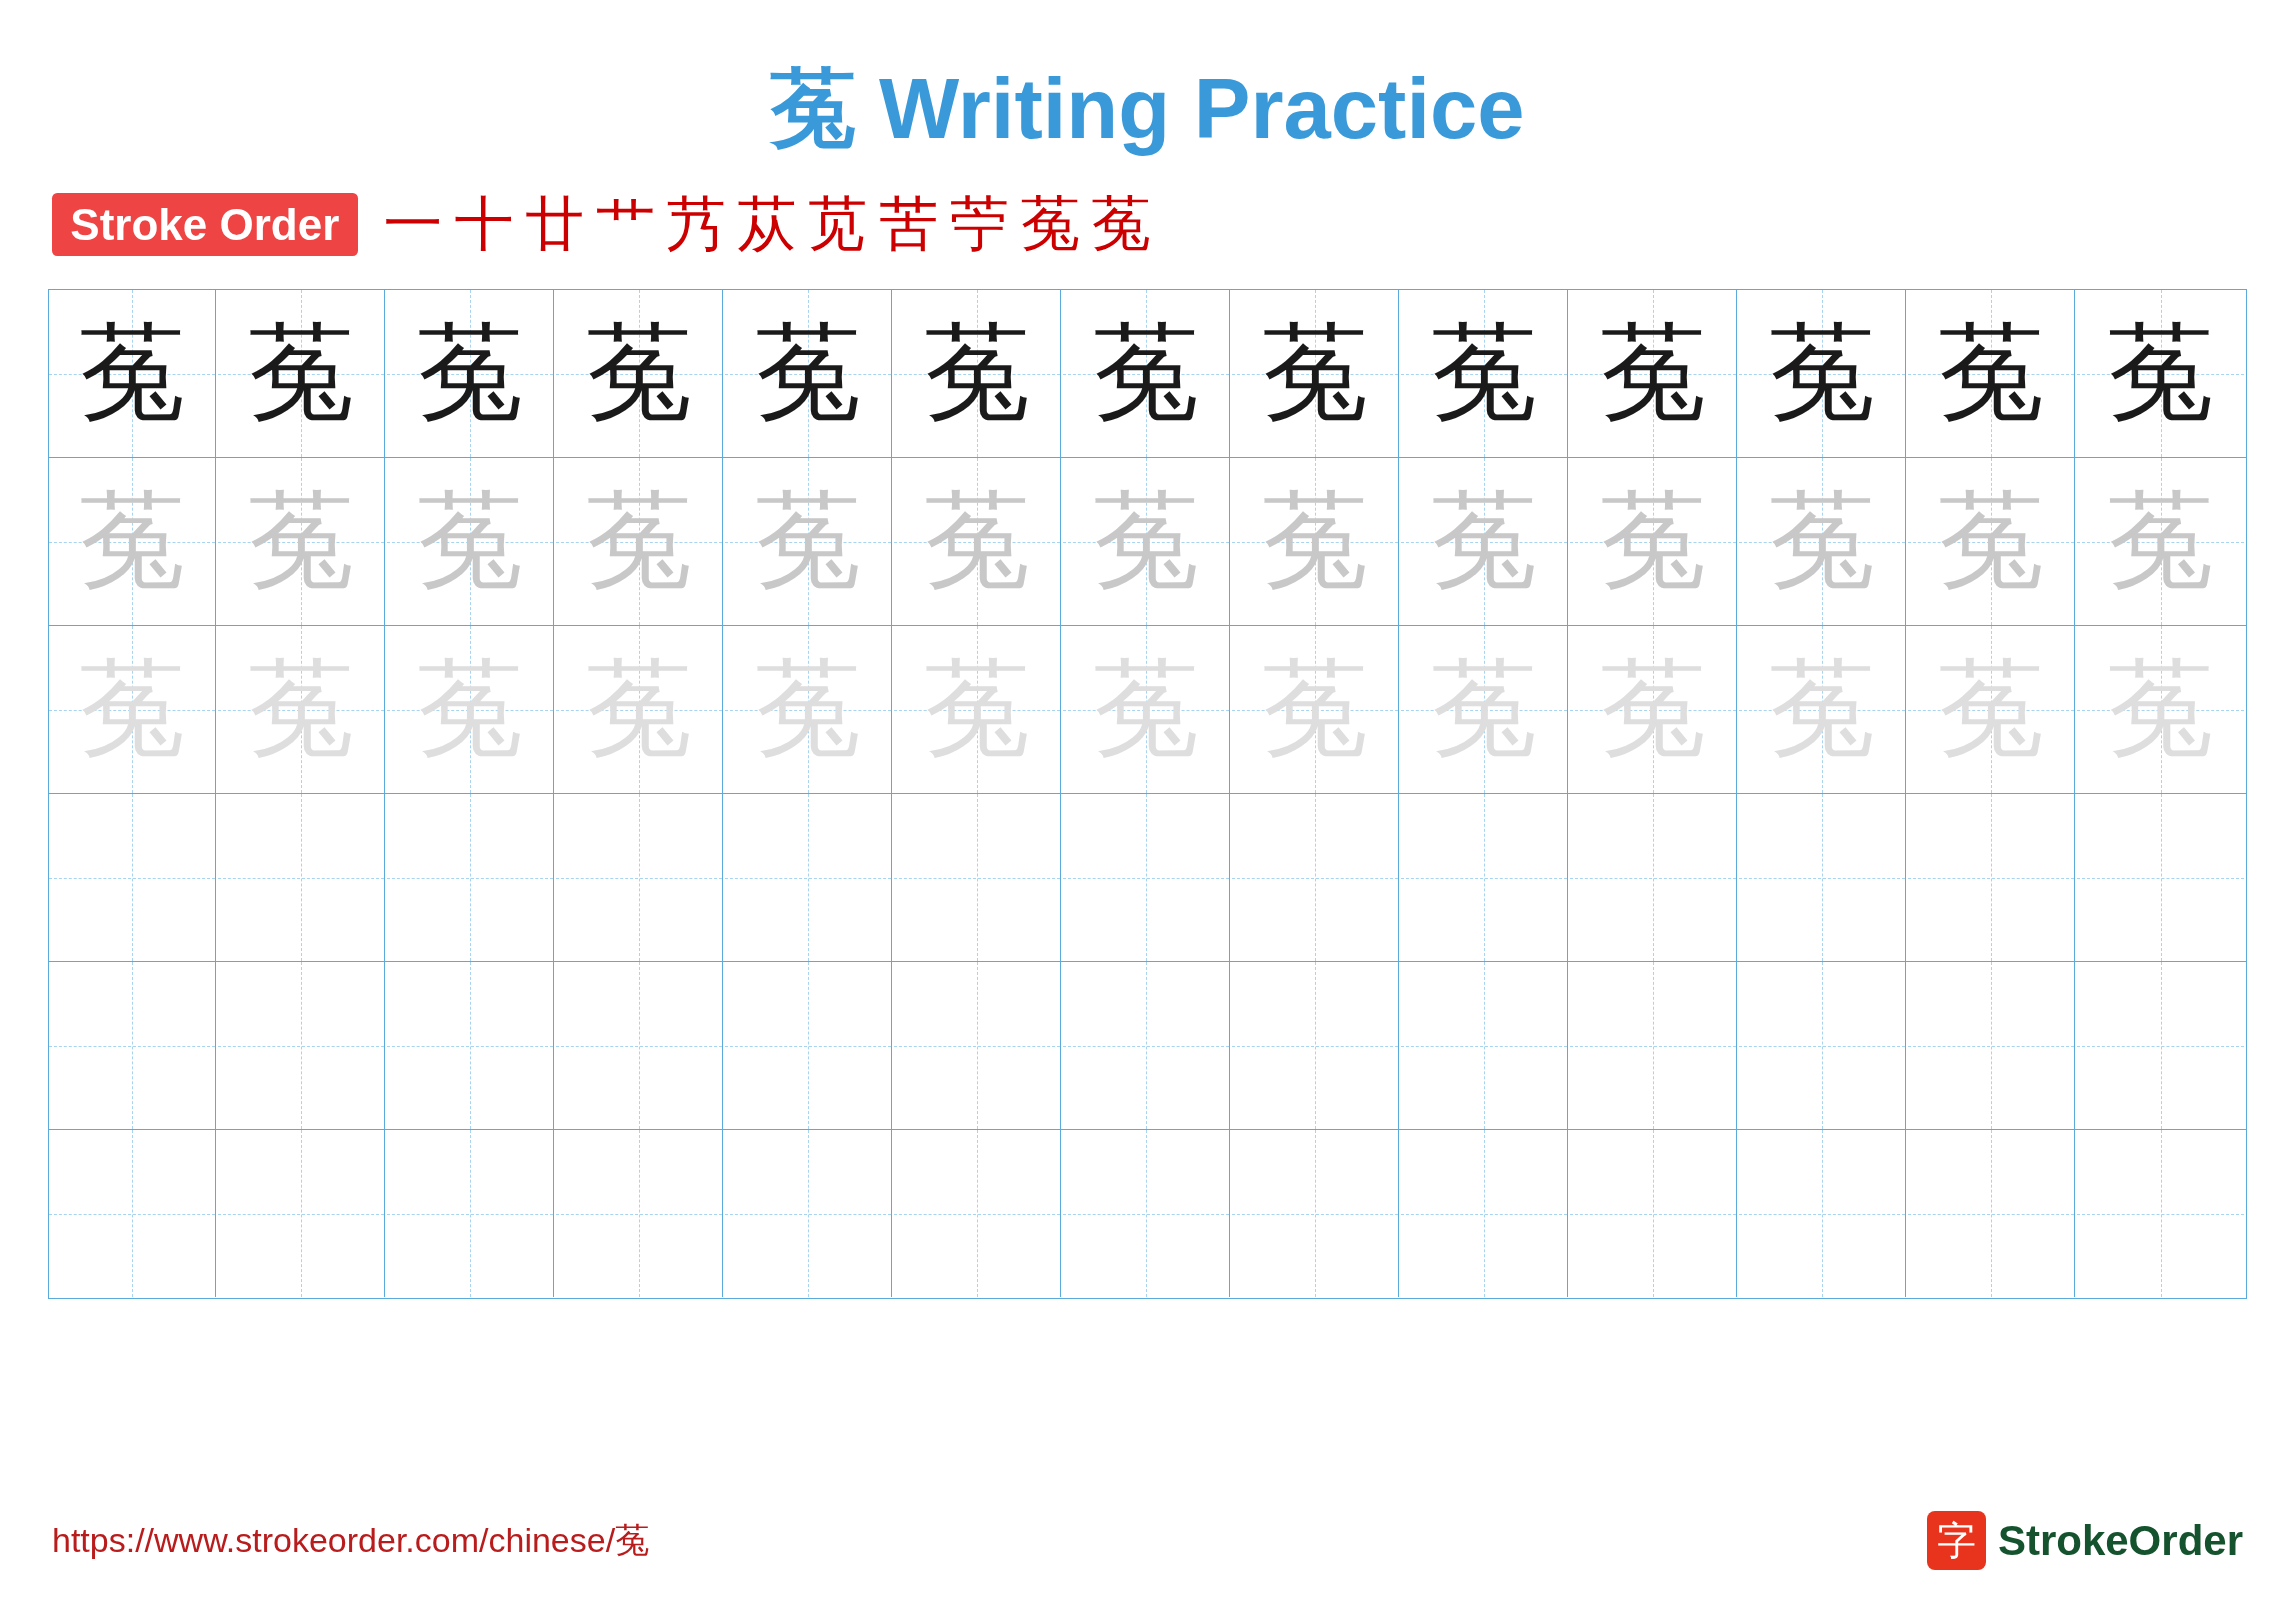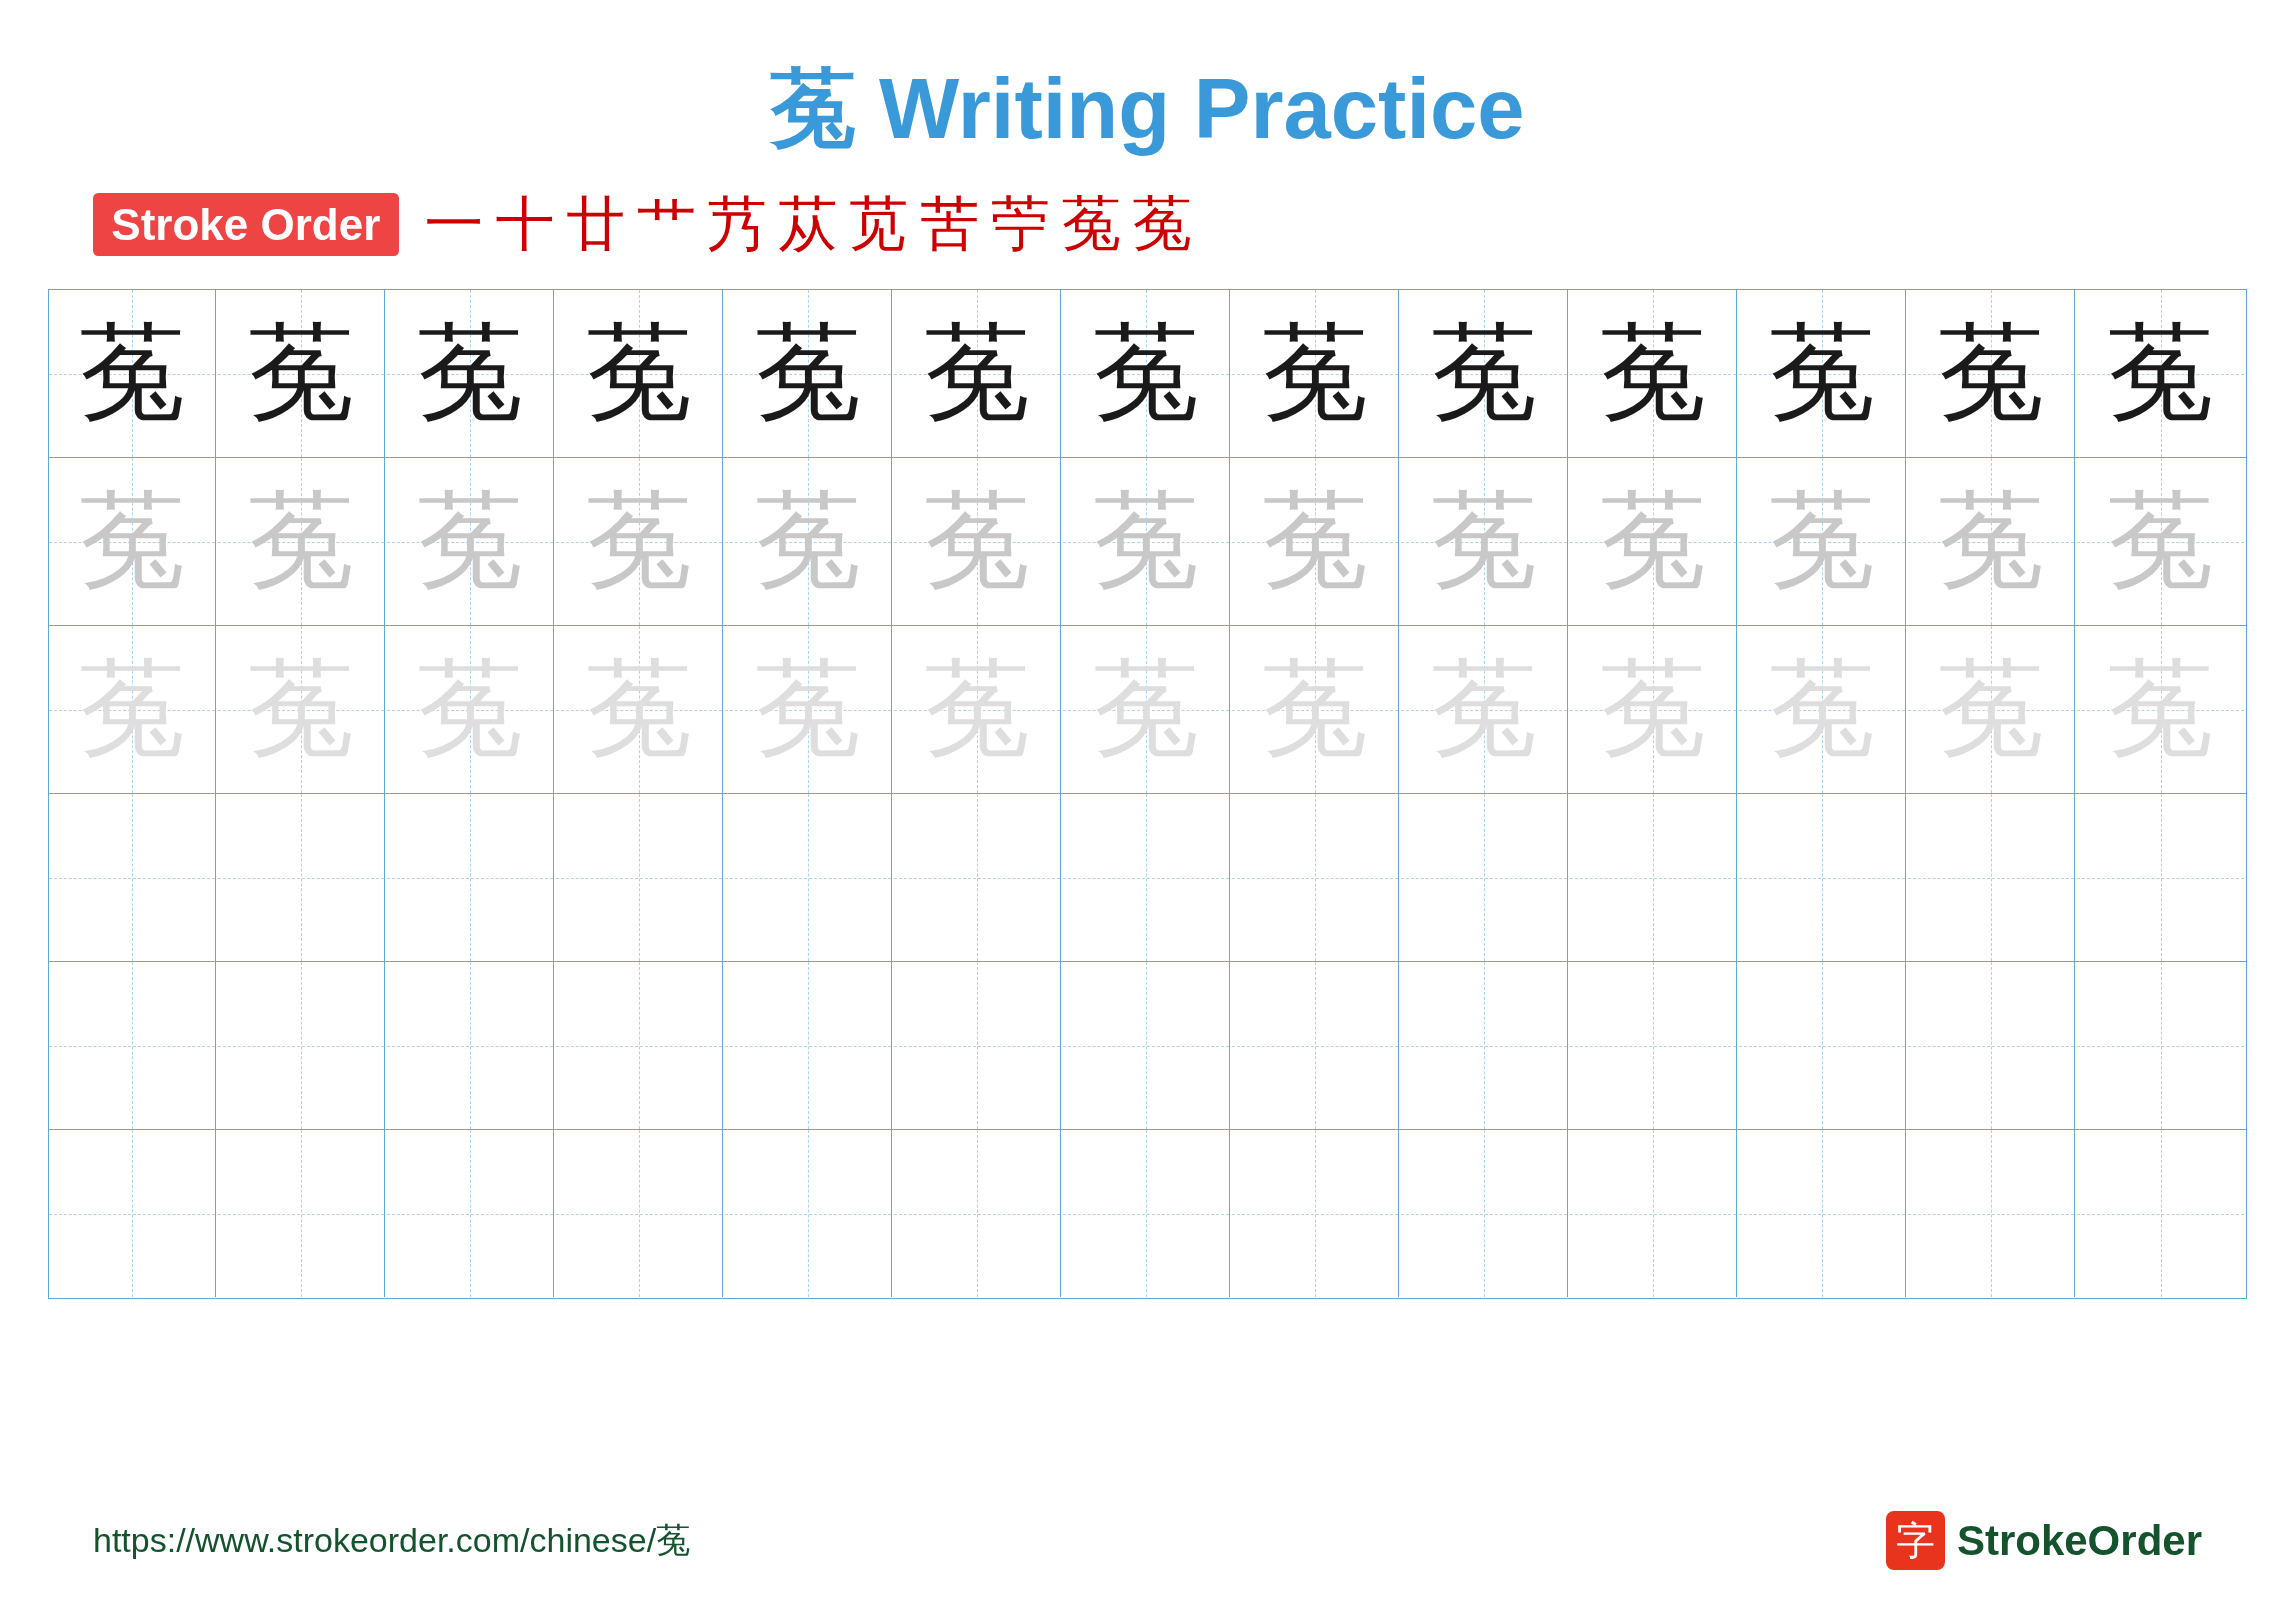--- a/index.html
+++ b/index.html
@@ -9,21 +9,21 @@
       height: 1622px;
       font-family: serif;
       overflow: hidden;
       position: relative;
     }
 
     .page {
       width: 2295px;
       height: 1622px;
       background: #ffffff;
-      padding: 39px 80px;
+      padding: 39px 39px;
       display: flex;
       flex-direction: column;
       align-items: center;
     }
 
     .title {
       font-size: 85px;
       color: #3a9ad9;
       font-family: 'Arial', sans-serif;
       font-weight: bold;
@@ -147,21 +147,21 @@
       display: flex;
       justify-content: space-between;
       align-items: center;
       width: 100%;
       margin-top: auto;
       padding: 26px 13px 13px 13px;
     }
 
     .footer-url {
       font-size: 34px;
-      color: #14532d;
+      color: #b91c1c;
       font-family: Arial, sans-serif;
     }
 
     .footer-logo {
       display: flex;
       align-items: center;
       gap: 11.8px;
     }
 
     .logo-icon {

